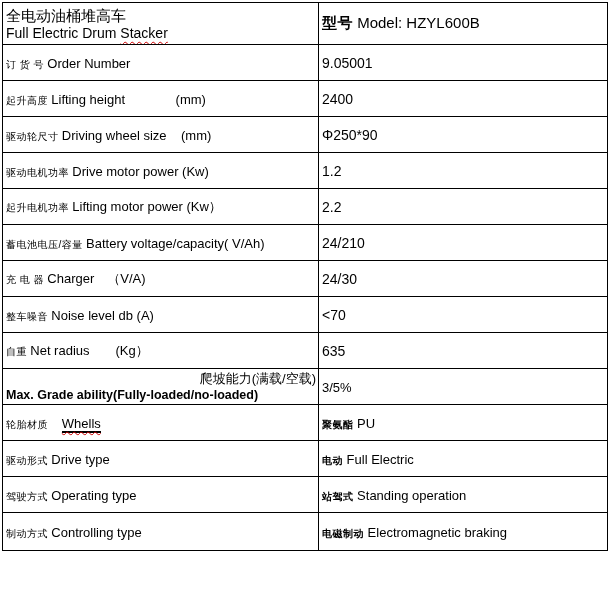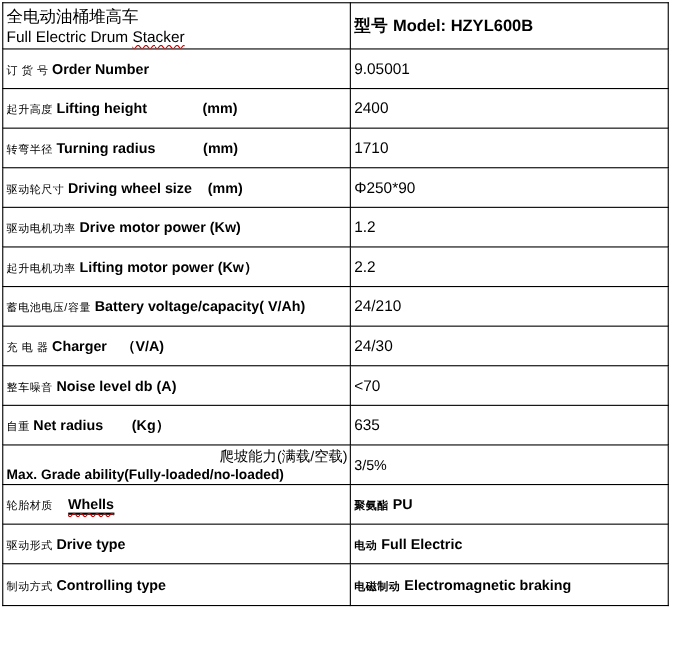--- a/index.html
+++ b/index.html
@@ -16,21 +16,21 @@
     border:1px solid #000;
     vertical-align:middle;
     padding:1px 2px 1px 3px;
     overflow:hidden;
   }
   tr.r-std  td{height:33px;}
   tr.r-last td{height:35px;}
   tr.r-head td{height:39px;vertical-align:middle;}
   .zh{font-size:10px;letter-spacing:0.5px;}
   .zh-b{font-weight:bold;}
-  .en{font-weight:bold;font-size:13px;white-space:pre;}
+  .en{font-weight:normal;font-size:13px;white-space:pre;}
   .val{font-size:14px;white-space:pre;}
   .head-zh{font-size:15px;display:block;line-height:19px;}
   .head-en{font-weight:normal;font-size:14px;display:block;line-height:17px;white-space:pre;}
   .model .zh{font-size:15px;font-weight:bold;}
   .model .en{font-size:15px;}
   .sm-zh{font-size:13px;display:block;line-height:16px;text-align:right;}
   .sm-en{font-weight:bold;font-size:12.5px;display:block;line-height:16px;white-space:pre;}
   .sq{
     text-decoration-line:underline;
     text-decoration-style:wavy;
@@ -69,26 +69,20 @@
     </tr>
 
 
     <tr class="r-std">
       <td>
         <span class="zh">起升高度 </span><span class="en">Lifting height              (mm)</span>
       </td>
       <td><span class="val">2400</span></td>
     </tr>
 
-    <tr class="r-std">
-      <td>
-        <span class="zh">转弯半径 </span><span class="en">Turning radius            (mm)</span>
-      </td>
-      <td><span class="val">1710</span></td>
-    </tr>
 
     <tr class="r-std">
       <td>
         <span class="zh">驱动轮尺寸 </span><span class="en">Driving wheel size    (mm)</span>
       </td>
       <td><span class="val">Φ250*90</span></td>
     </tr>
 
     <tr class="r-std">
       <td>
@@ -151,20 +145,28 @@
 
     <tr class="r-std">
       <td>
         <span class="zh">驱动形式 </span><span class="en">Drive type</span>
       </td>
       <td>
         <span class="zh zh-b">电动</span><span class="en"> Full Electric</span>
       </td>
     </tr>
 
+    <tr class="r-std">
+      <td>
+        <span class="zh">驾驶方式 </span><span class="en">Operating type</span>
+      </td>
+      <td>
+        <span class="zh zh-b">站驾式</span><span class="en"> Standing operation</span>
+      </td>
+    </tr>
 
     <tr class="r-last">
       <td>
         <span class="zh">制动方式 </span><span class="en">Controlling type</span>
       </td>
       <td>
         <span class="zh zh-b">电磁制动</span><span class="en"> Electromagnetic braking</span>
       </td>
     </tr>
 

